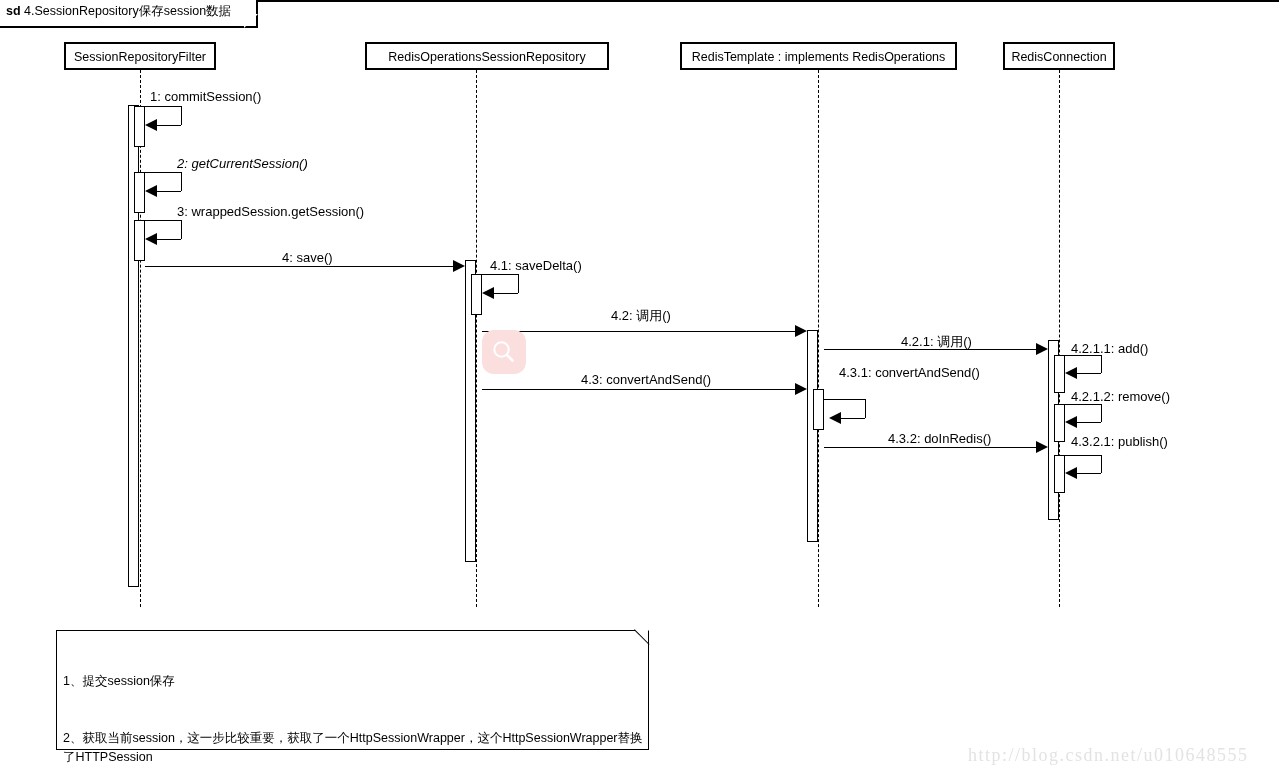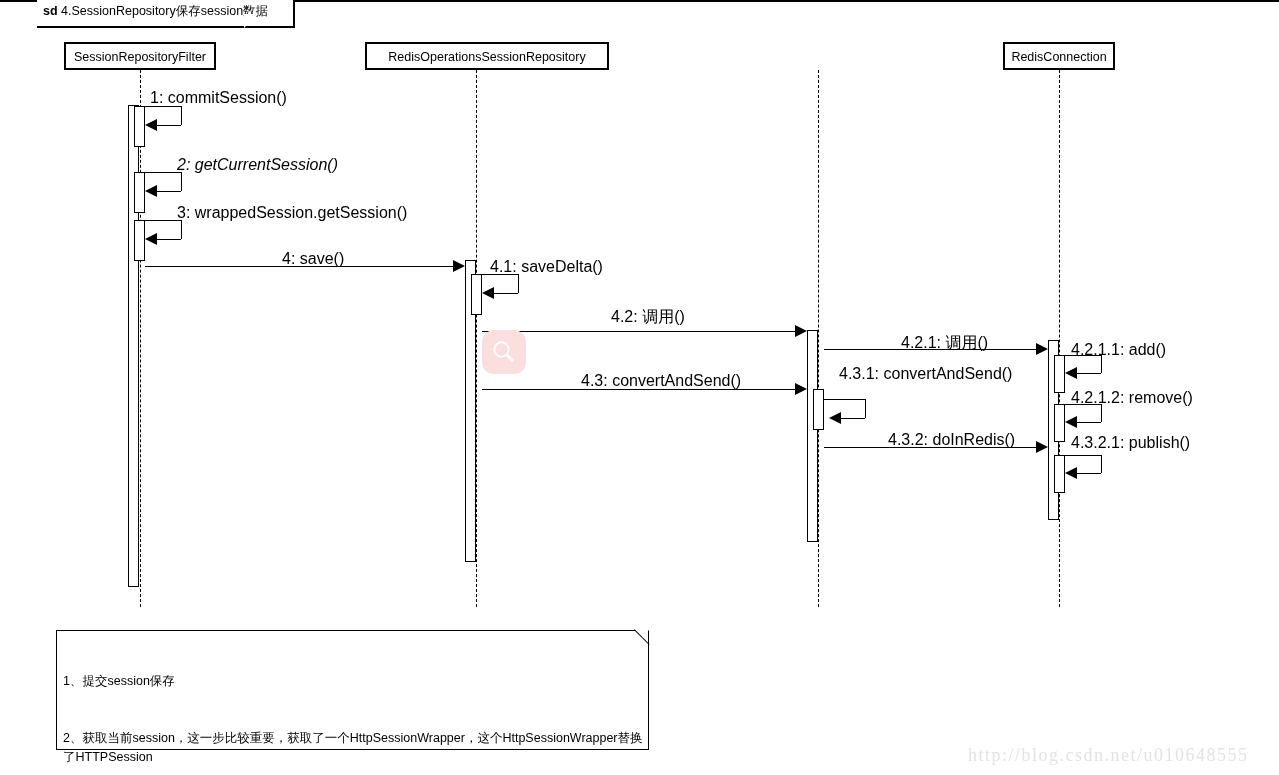--- a/index.html
+++ b/index.html
@@ -4,40 +4,40 @@
 <style>
   html,body{margin:0;padding:0;background:#ffffff;}
   body{width:1279px;height:775px;position:relative;overflow:hidden;
        font-family:"Liberation Sans","DejaVu Sans",sans-serif;color:#000;}
   #canvas{position:absolute;left:0;top:0;width:1279px;height:775px;}
 
   
   .frame-top{position:absolute;left:0;top:0;width:1279px;height:2px;background:#000;}
   .frame-tab{position:absolute;left:0;top:0;height:28px;border-right:2px solid #000;
              border-bottom:2px solid #000;background:#fff;padding:3px 26px 2px 6px;
-             font-size:12.5px;white-space:nowrap;box-sizing:border-box;margin-left:37px;}
+             font-size:12.5px;white-space:nowrap;box-sizing:border-box;}
   .frame-tab b{font-weight:bold;font-size:12.5px;}
   .tab-corner{position:absolute;width:0;height:0;border-left:14px solid #fff;
               border-bottom:14px solid transparent;top:14px;right:-0px;}
 
   
   .head{position:absolute;border:2px solid #000;background:#fff;
         height:28px;line-height:27px;text-align:center;font-size:12.5px;
         white-space:nowrap;box-sizing:border-box;}
   .lifeline{position:absolute;width:0;border-left:1px dashed #000;}
   .activation{position:absolute;background:#fff;border:1px solid #000;box-sizing:border-box;}
 
   
   .msg-line{position:absolute;height:0;border-top:1px solid #000;}
   .msg-vert{position:absolute;width:0;border-left:1px solid #000;}
   .arrow-r{position:absolute;width:0;height:0;border-top:6px solid transparent;
            border-bottom:6px solid transparent;border-left:12px solid #000;}
   .arrow-l{position:absolute;width:0;height:0;border-top:6px solid transparent;
            border-bottom:6px solid transparent;border-right:12px solid #000;}
-  .msg-label{position:absolute;font-size:16px;white-space:nowrap;background:transparent;}
+  .msg-label{position:absolute;font-size:13px;white-space:nowrap;background:transparent;}
 
   
   .note{position:absolute;background:#fff;border:1px solid #000;box-sizing:border-box;}
   .note-fold{position:absolute;width:0;height:0;border-left:14px solid #fff;
              border-bottom:14px solid transparent;}
   .note-fold-l{position:absolute;background:#000;}
   .note-text{position:absolute;font-size:12.5px;line-height:19px;white-space:pre-wrap;
              width:580px;}
 
   
@@ -57,20 +57,23 @@
     <b>sd</b>
     <span>4.SessionRepository保存session数据</span>
   </div>
   <div class="tab-corner" style="left:244px;top:14px;"></div>
 
   <div class="head" style="left:64px;top:42px;width:152px;">
     <span>SessionRepositoryFilter</span>
   </div>
   <div class="head" style="left:365px;top:42px;width:244px;">
     <span>RedisOperationsSessionRepository</span>
+  </div>
+  <div class="head" style="left:680px;top:42px;width:277px;">
+    <span>RedisTemplate : implements RedisOperations</span>
   </div>
   <div class="head" style="left:1003px;top:42px;width:112px;">
     <span>RedisConnection</span>
   </div>
 
   <div class="lifeline" style="left:140px;top:70px;height:537px;"></div>
   <div class="lifeline" style="left:476px;top:70px;height:537px;"></div>
   <div class="lifeline" style="left:818px;top:70px;height:537px;"></div>
   <div class="lifeline" style="left:1059px;top:70px;height:537px;"></div>
 

